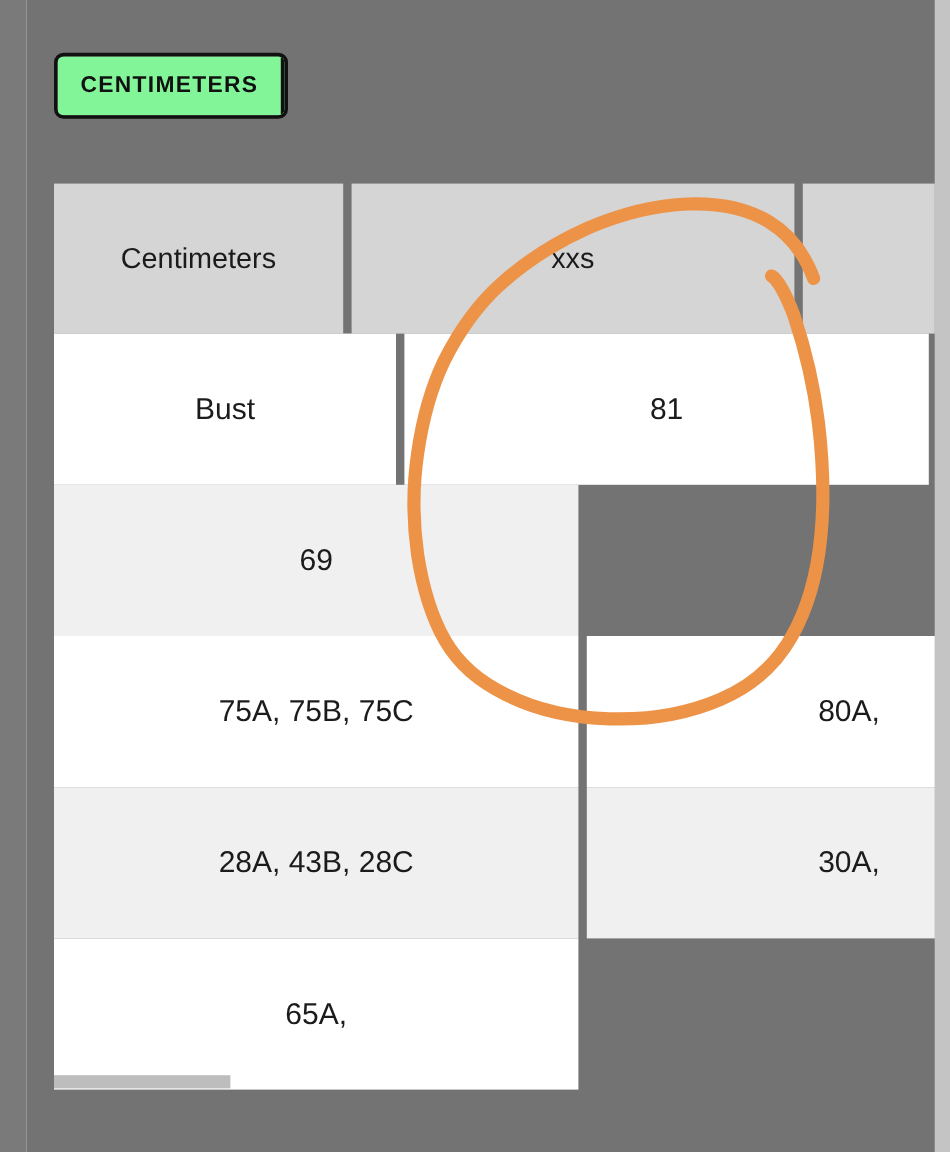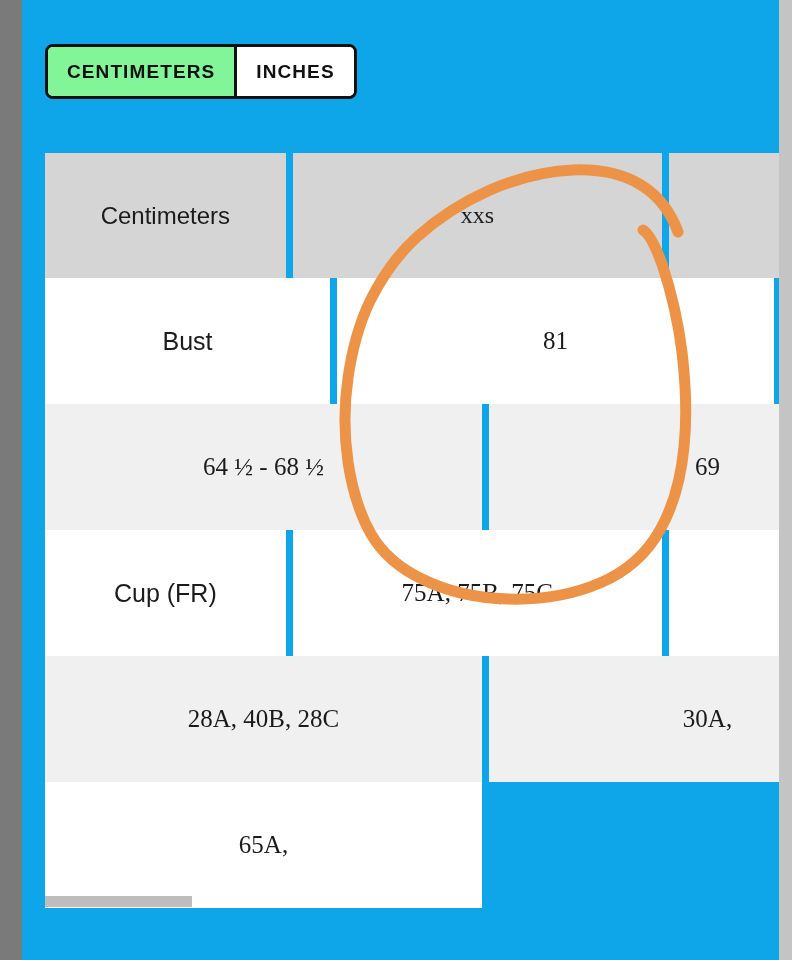--- a/index.html
+++ b/index.html
@@ -28,21 +28,21 @@
     left: 779px; top: 0;
     width: 13px; height: 960px;
     background: #c4c4c4;
   }
 
   
   #content {
     position: absolute;
     left: 22px; top: 0;
     width: 757px; height: 960px;
-    background: #0ea5e9;
+    background: #737373;
     overflow: hidden;
   }
 
   
   #unit-toggle {
     position: absolute;
     left: 23px; top: 44px;
     height: 55px;
     display: flex;
     border: 3px solid #111111;
@@ -92,21 +92,20 @@
   }
   .cell.col-label {
     width: 285px;
     justify-content: center;
     margin-right: 7px;
   }
   .cell.col-value {
     width: 437px;
     justify-content: center;
     margin-right: 7px;
-    font-family: Liberation Serif, serif;
   }
 
   
   .header-row .cell {
     background: #d5d5d5;
     font-size: 24px;
     color: #1b1b1b;
   }
   
   .table-row.shaded .cell { background: #f0f0f0; }
@@ -138,49 +137,46 @@
 </head>
 <body>
 
 <div id="left-edge-bar"></div>
 <div id="right-edge-bar"></div>
 
 <div id="content">
 
   <div id="unit-toggle">
     <div class="toggle-btn active">CENTIMETERS</div>
-    <div class="toggle-btn">INCHES</div>
   </div>
 
   <div id="size-table">
 
     <div class="table-row header-row">
       <div class="cell col-label">Centimeters</div>
       <div class="cell col-value">xxs</div>
       <div class="cell col-value"></div>
     </div>
 
     <div class="table-row plain">
       <div class="cell col-label">Bust</div>
       <div class="cell col-value">81</div>
     </div>
 
     <div class="table-row shaded">
-      <div class="cell col-value">64 ½ - 68 ½</div>
       <div class="cell col-value">69</div>
     </div>
 
     <div class="table-row plain">
-      <div class="cell col-label">Cup (FR)</div>
       <div class="cell col-value">75A, 75B, 75C</div>
       <div class="cell col-value">80A,</div>
     </div>
 
     <div class="table-row shaded">
-      <div class="cell col-value">28A, 40B, 28C</div>
+      <div class="cell col-value">28A, 43B, 28C</div>
       <div class="cell col-value">30A,</div>
     </div>
 
     <div class="table-row plain">
       <div class="cell col-value">65A,</div>
     </div>
 
   </div>
 
   <div id="h-scrollbar-track">

